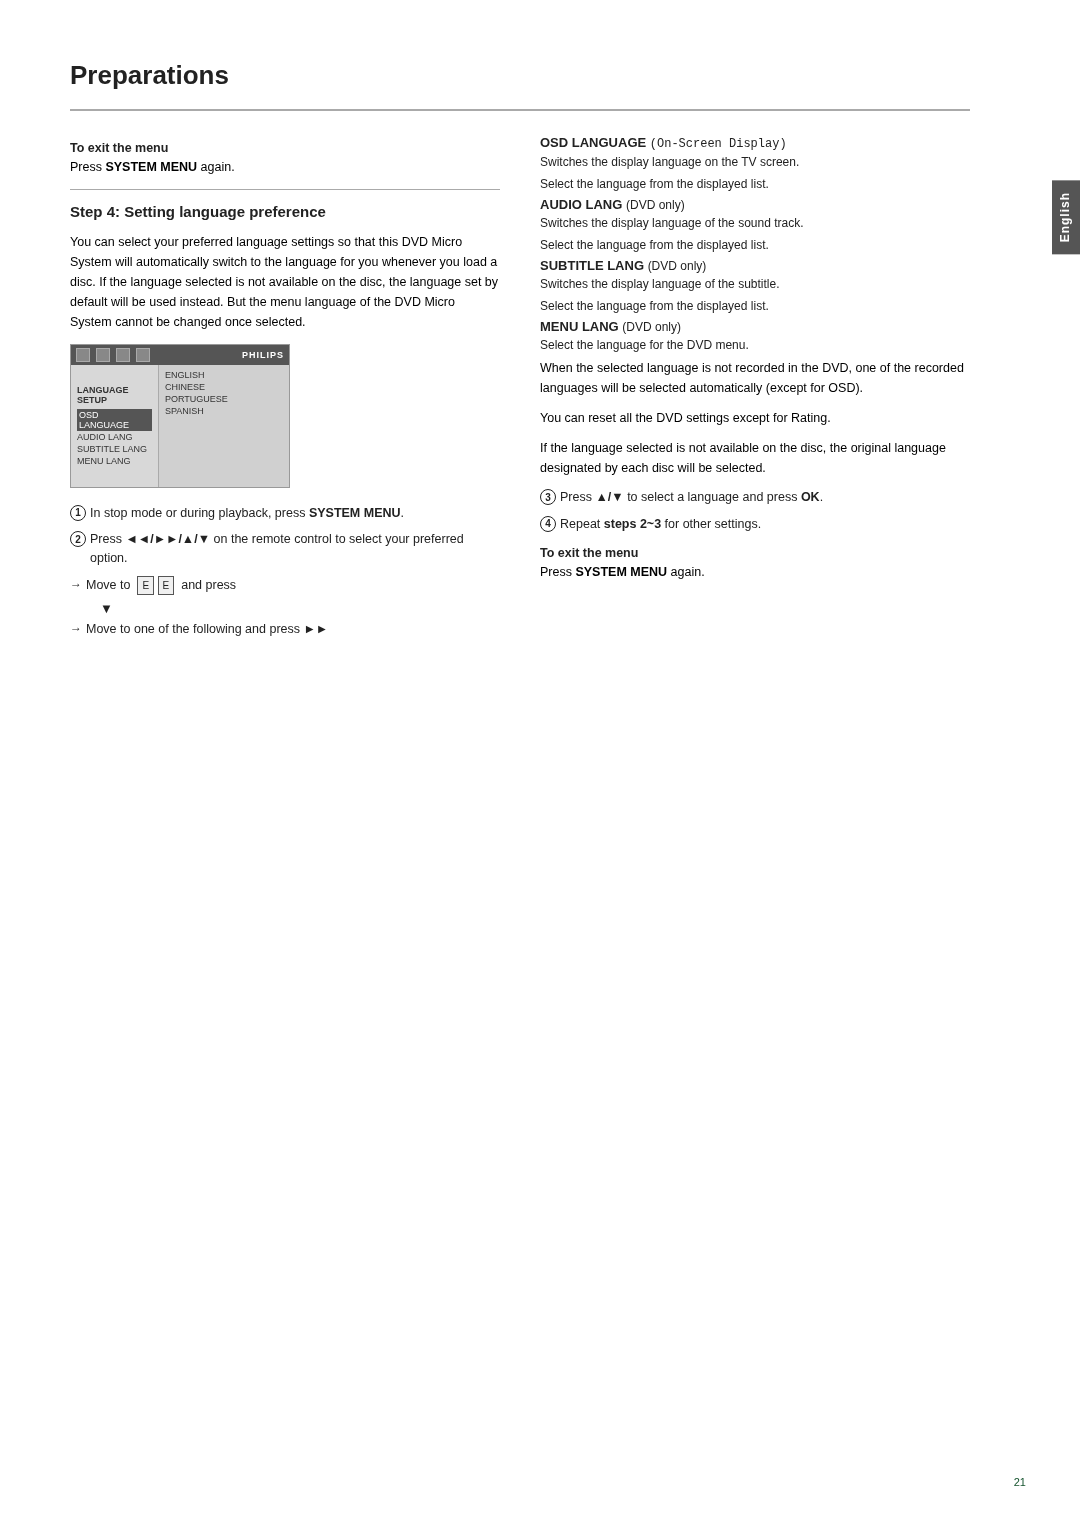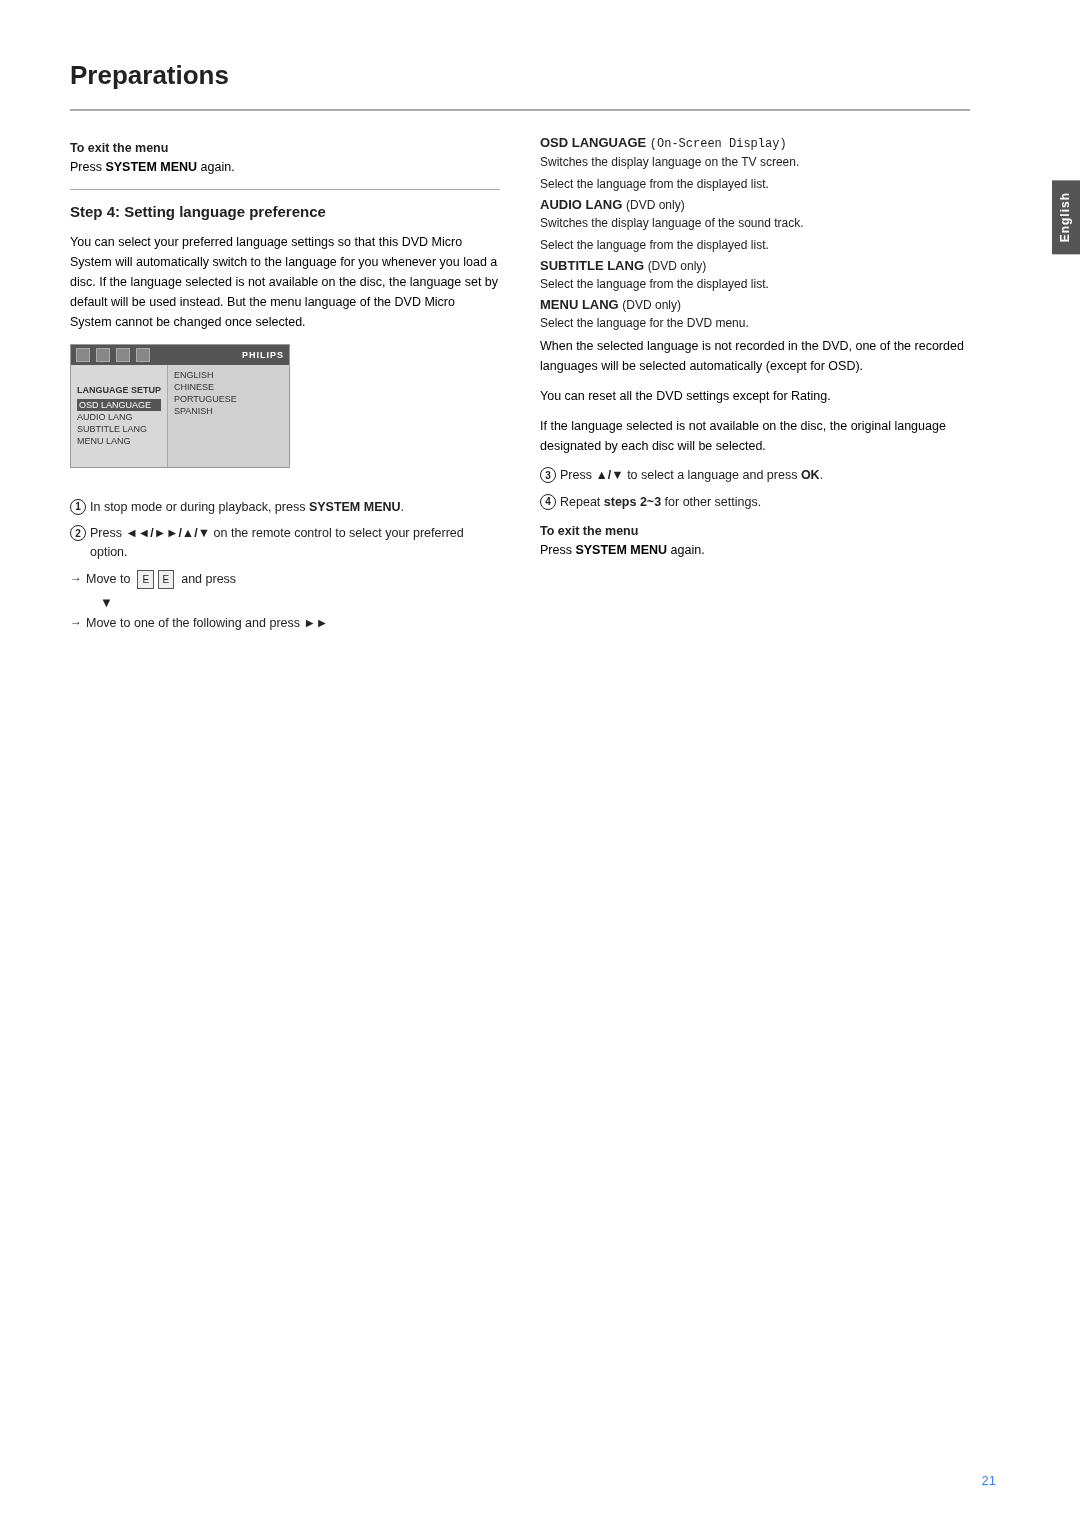--- a/index.html
+++ b/index.html
@@ -108,21 +108,21 @@
       font-size: 12.5px;
       line-height: 1.6;
       margin-bottom: 10px;
       color: #000000;
     }
 
     
     .menu-screenshot {
       border: 1px solid #999;
       width: 220px;
-      margin: 12px 0 30px 0;
+      margin: 12px 0 16px 0;
       font-size: 10px;
       background: #e8e8e8;
     }
 
     .menu-header {
       display: flex;
       align-items: center;
       background: #555;
       padding: 3px 5px;
       gap: 6px;
@@ -144,21 +144,21 @@
       letter-spacing: 1px;
     }
 
     .menu-body {
       display: flex;
       background: #d0d0d0;
     }
 
     .menu-left-panel {
       padding: 20px 6px;
-      width: 97px;
+      width: 88px;
       border-right: 1px solid #aaa;
       background: #d8d8d8;
     }
 
     .menu-section-title {
       font-size: 9px;
       font-weight: bold;
       color: #333;
       margin-bottom: 4px;
       text-transform: uppercase;
@@ -254,23 +254,23 @@
       font-weight: bold;
       font-size: 12.5px;
       margin-top: 10px;
       margin-bottom: 2px;
     }
 
     
     .page-number {
       position: absolute;
       bottom: 40px;
-      right: 84px;
-      font-size: 13px;
-      color: #3b82f6;
+      right: 54px;
+      font-size: 11px;
+      color: #14532d;
     }
 
     .icon-box {
       display: inline-flex;
       align-items: center;
       justify-content: center;
       border: 1px solid #555;
       padding: 1px 4px;
       font-size: 10px;
       background: #f0f0f0;
@@ -376,20 +376,21 @@
         <span class="sub-heading-inline">AUDIO LANG</span>
         <span style="font-weight:normal; font-size:12px;"> (DVD only)</span>
       </div>
       <div class="sub-desc">Switches the display language of the sound track.</div>
       <div class="sub-desc">Select the language from the displayed list.</div>
 
       <div class="sub-heading">
         <span class="sub-heading-inline">SUBTITLE LANG</span>
         <span style="font-weight:normal; font-size:12px;"> (DVD only)</span>
       </div>
+      <div class="sub-desc">Switches the display language of the subtitle.</div>
       <div class="sub-desc">Select the language from the displayed list.</div>
 
       <div class="sub-heading">
         <span class="sub-heading-inline">MENU LANG</span>
         <span style="font-weight:normal; font-size:12px;"> (DVD only)</span>
       </div>
       <div class="sub-desc">Select the language for the DVD menu.</div>
 
       <div class="body-text">When the selected language is not recorded in the DVD, one of the recorded languages will be selected automatically (except for OSD).</div>
       <div class="body-text">You can reset all the DVD settings except for Rating.</div>

